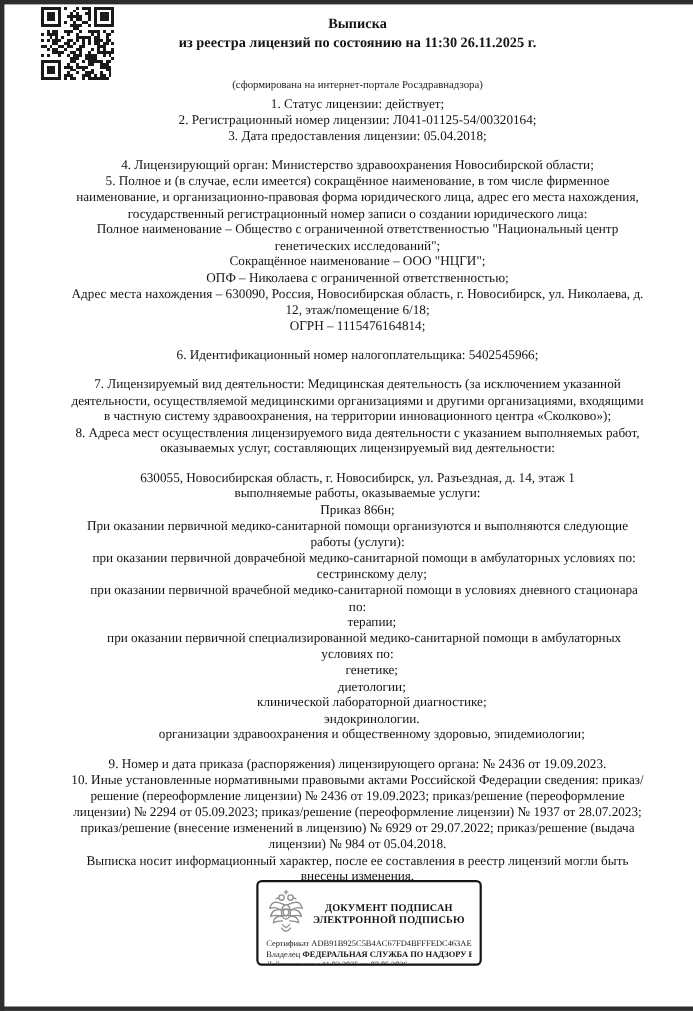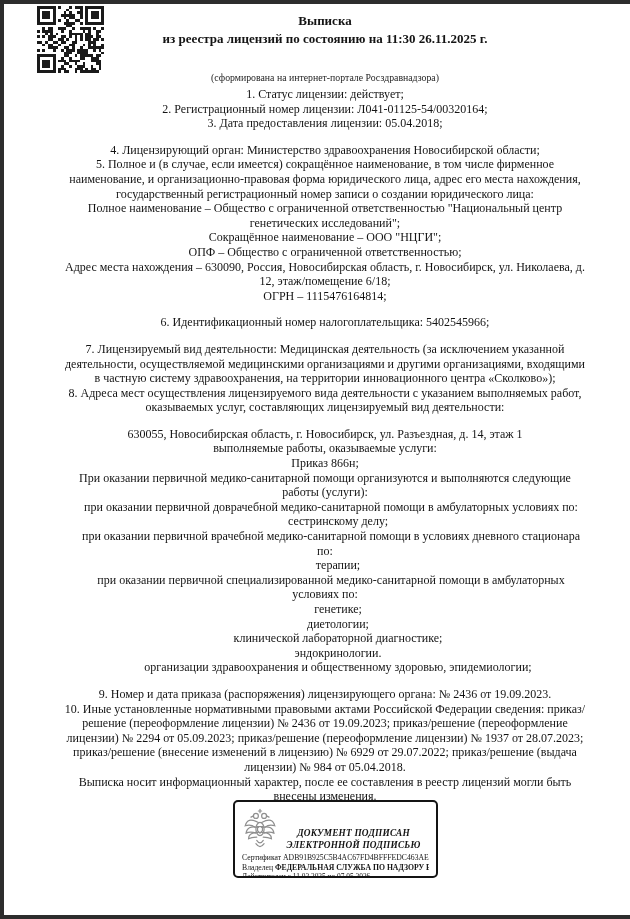--- a/index.html
+++ b/index.html
@@ -55,22 +55,21 @@
     height: 78px;
     box-sizing: border-box;
     border: 2px solid #141414;
     border-radius: 5px;
     background: #fff;
     padding: 4px 7px 3px 7px;
     overflow: hidden;
   }
   .stamp-top {
     display: flex;
-    align-items: flex-end;
-    font-style: italic;
+    align-items: center;
   }
   .stamp-eagle { flex: 0 0 auto; margin-top: 1px; }
   .stamp-title {
     flex: 1 1 auto;
     text-align: center;
     font-weight: bold;
     font-size: 9.3px;
     line-height: 11.5px;
     padding-top: 7px;
     letter-spacing: .2px;
@@ -322,21 +321,21 @@
   </div>
 
   <div class="content">
       <p class="num">1. Статус лицензии: действует;</p>
       <p class="num">2. Регистрационный номер лицензии: Л041-01125-54/00320164;</p>
       <p class="num">3. Дата предоставления лицензии: 05.04.2018;</p>
       <p class="num gap">4. Лицензирующий орган: Министерство здравоохранения Новосибирской области;</p>
       <p class="num">5. Полное и (в случае, если имеется) сокращённое наименование, в том числе фирменное наименование, и организационно-правовая форма юридического лица, адрес его места нахождения, государственный регистрационный номер записи о создании юридического лица:</p>
       <p class="plain">Полное наименование – Общество с ограниченной ответственностью "Национальный центр генетических исследований";</p>
       <p class="plain">Сокращённое наименование – ООО "НЦГИ";</p>
-      <p class="plain">ОПФ – Общество с ограниченной ответственностью;</p>
+      <p class="plain">ОПФ – Николаева с ограниченной ответственностью;</p>
       <p class="plain">Адрес места нахождения – 630090, Россия, Новосибирская область, г. Новосибирск, ул. Николаева, д. 12, этаж/помещение 6/18;</p>
       <p class="plain">ОГРН – 1115476164814;</p>
       <p class="num gap">6. Идентификационный номер налогоплательщика: 5402545966;</p>
       <p class="num gap">7. Лицензируемый вид деятельности: Медицинская деятельность (за исключением указанной деятельности, осуществляемой медицинскими организациями и другими организациями, входящими в частную систему здравоохранения, на территории инновационного центра «Сколково»);</p>
       <p class="num">8. Адреса мест осуществления лицензируемого вида деятельности с указанием выполняемых работ, оказываемых услуг, составляющих лицензируемый вид деятельности:</p>
       <p class="plain gap">630055, Новосибирская область, г. Новосибирск, ул. Разъездная, д. 14, этаж 1</p>
       <p class="plain">выполняемые работы, оказываемые услуги:</p>
       <p class="plain">Приказ 866н;</p>
       <p class="plain">При оказании первичной медико-санитарной помощи организуются и выполняются следующие работы (услуги):</p>
       <p class="sub">при оказании первичной доврачебной медико-санитарной помощи в амбулаторных условиях по:</p>

